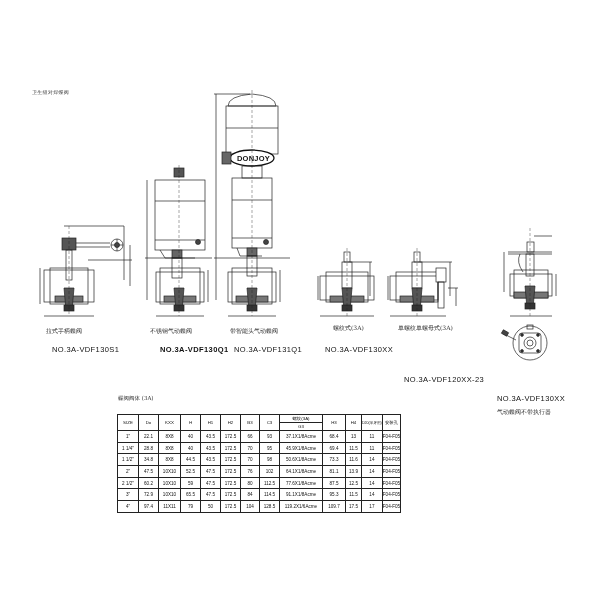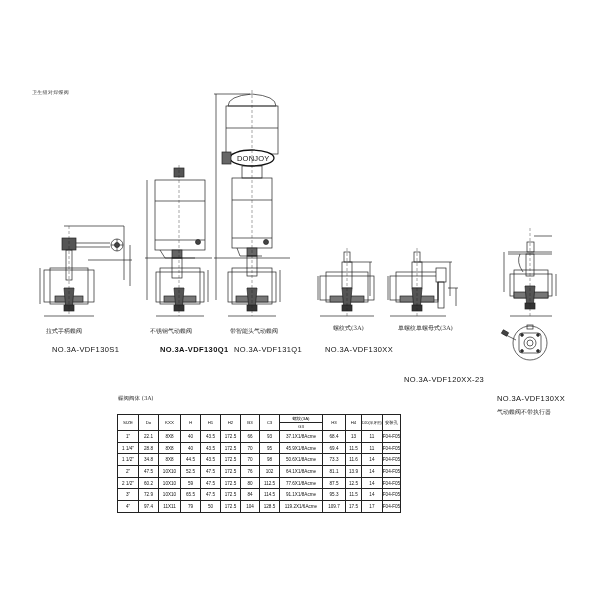--- a/index.html
+++ b/index.html
@@ -171,21 +171,21 @@
     <circle cx="530" cy="343" r="3"></circle>
     <circle cx="522" cy="335" r="1.4" fill="#333"></circle>
       <circle cx="538" cy="335" r="1.4" fill="#333"></circle>
     <circle cx="522" cy="351" r="1.4" fill="#333"></circle>
       <circle cx="538" cy="351" r="1.4" fill="#333"></circle>
     <line x1="504" y1="334" x2="516" y2="340"></line>
     <rect x="502" y="331" width="6" height="4" fill="#444" transform="rotate(30 505 333)"></rect>
   </g>
 </svg>
 
-<div class="abs" style="left:237px;top:154px;font-family:'Liberation Sans',sans-serif;font-weight:normal;font-size:7.5px;color:#111;letter-spacing:0.2px;">DONJOY</div>
+<div class="abs" style="left:237px;top:154px;font-family:'Liberation Sans',sans-serif;font-weight:bold;font-size:7.5px;color:#111;letter-spacing:0.2px;">DONJOY</div>
 
 <div class="abs cn-label" style="left:46px;top:327px;">拉式手柄蝶阀</div>
 <div class="abs model" style="left:52px;top:345px;">NO.3A-VDF130S1</div>
 
 <div class="abs cn-label" style="left:150px;top:327px;">不锈钢气动蝶阀</div>
 <div class="abs model" style="left:160px;top:345px;font-weight:bold;">NO.3A-VDF130Q1</div>
 
 <div class="abs cn-label" style="left:230px;top:327px;">带智能头气动蝶阀</div>
 <div class="abs model" style="left:234px;top:345px;">NO.3A-VDF131Q1</div>
 

